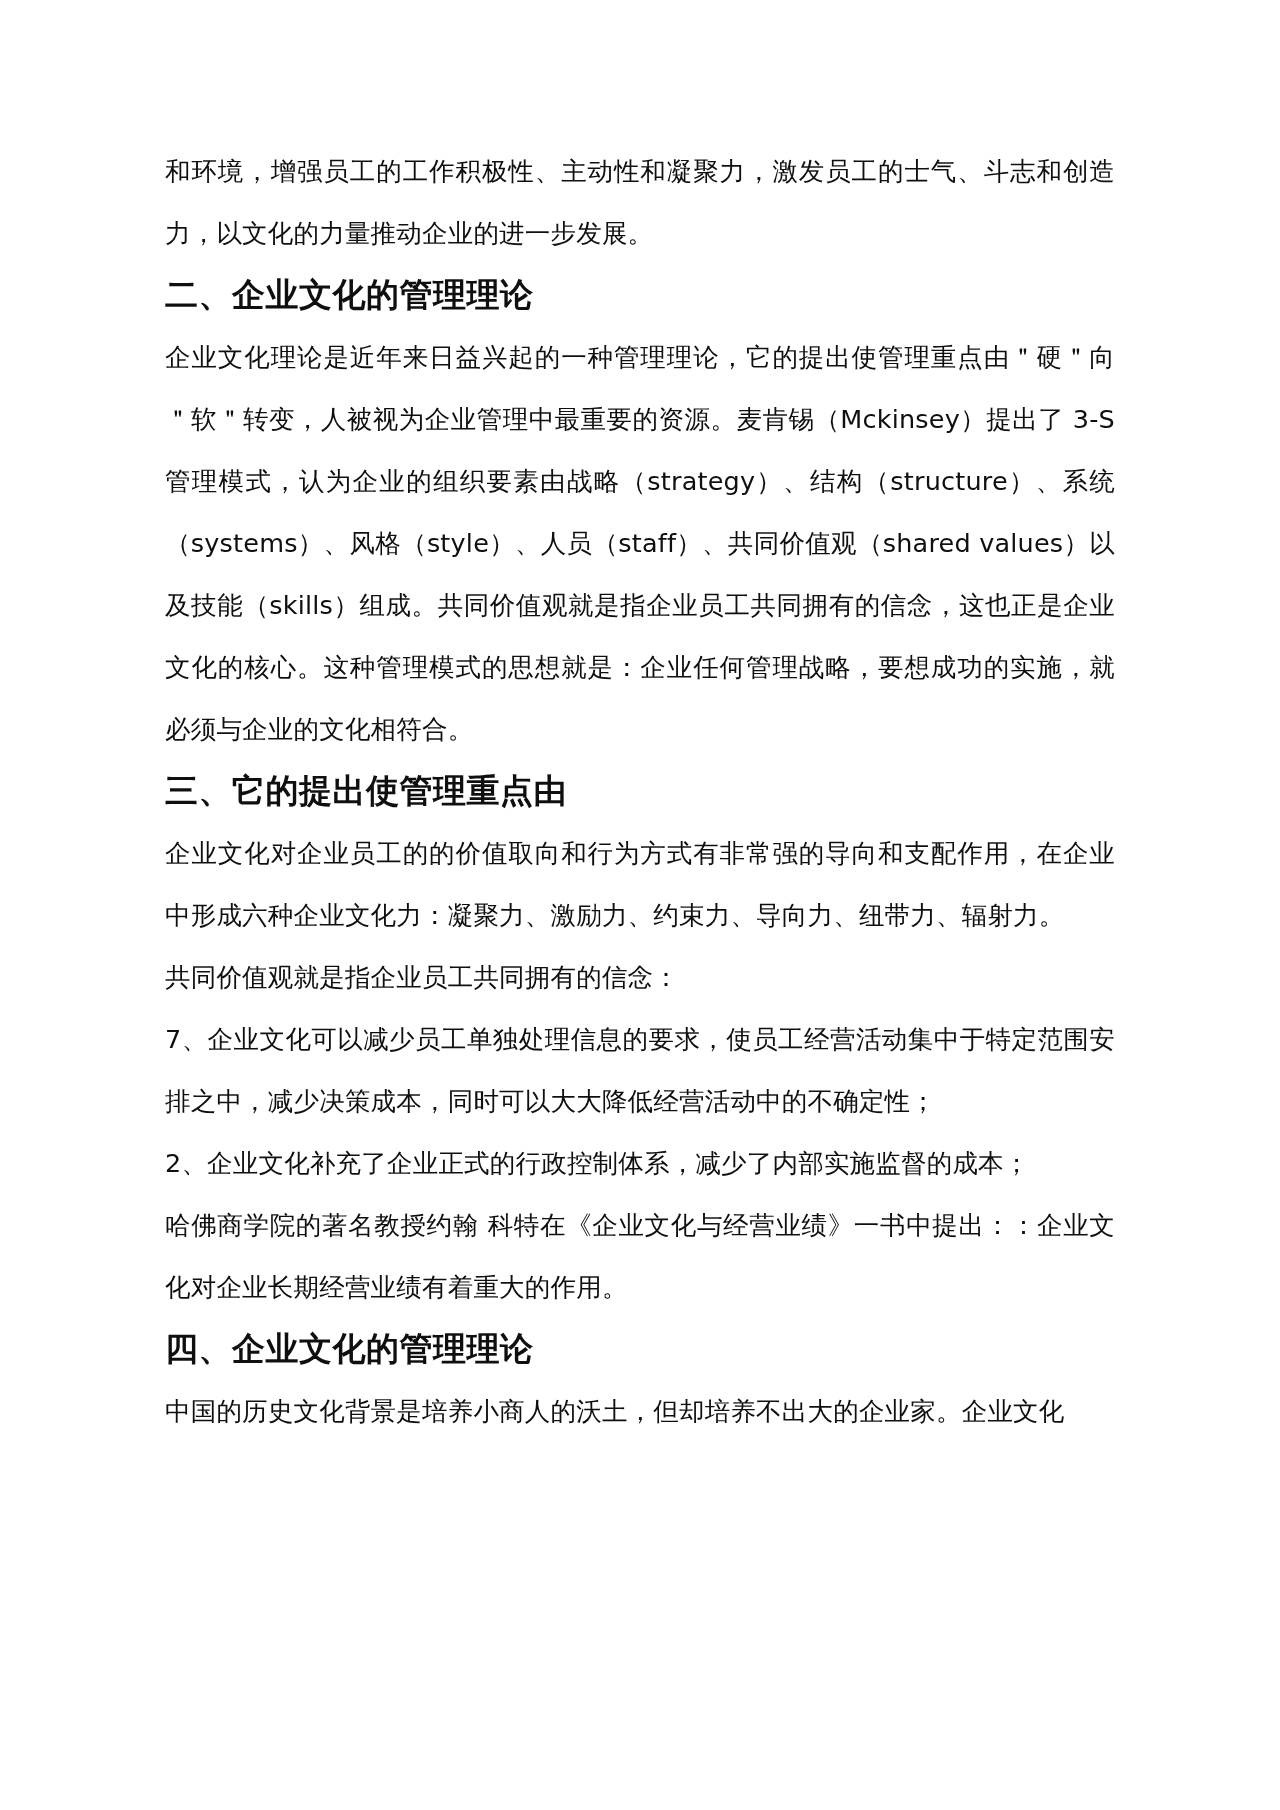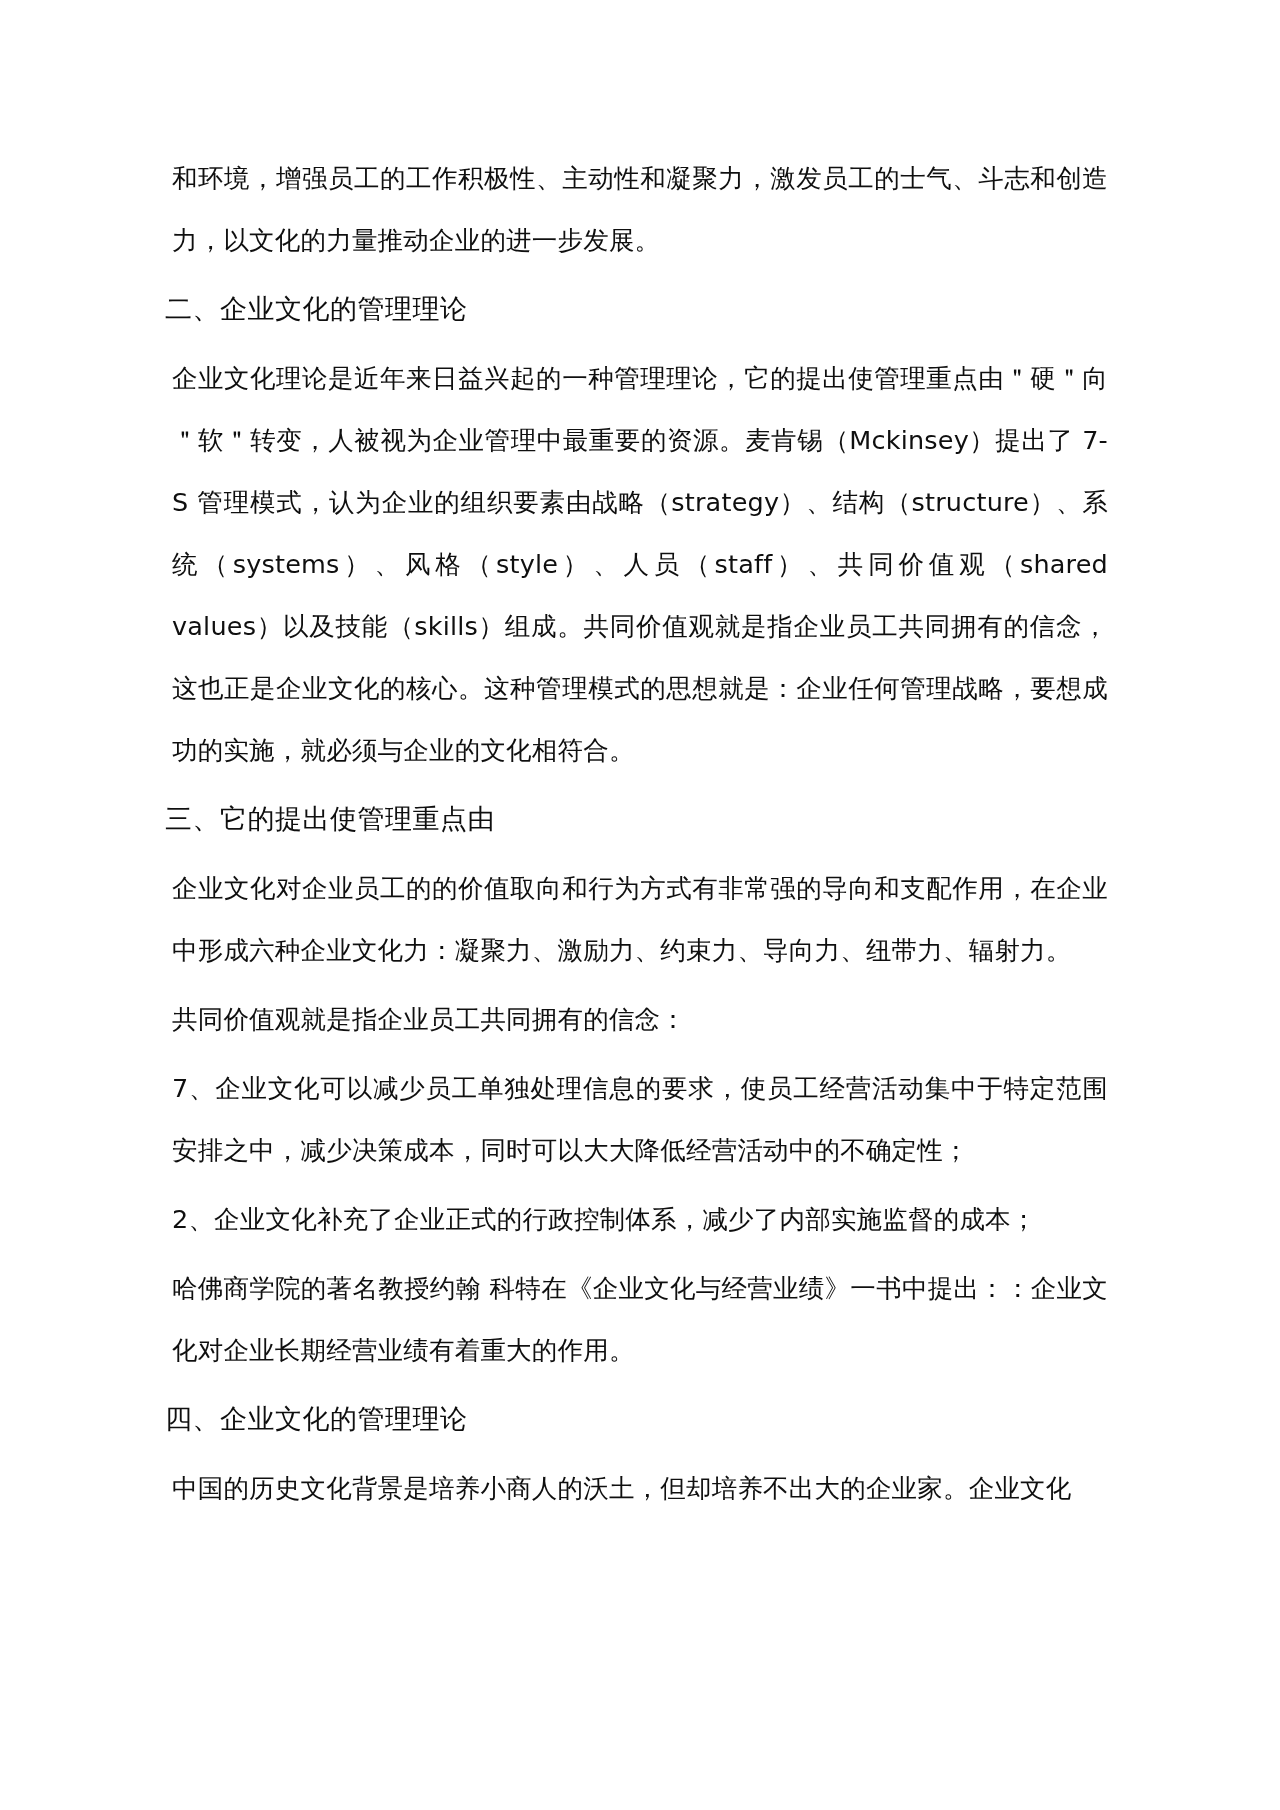--- a/index.html
+++ b/index.html
@@ -19,47 +19,47 @@
     width: 1280px;
     height: 1810px;
     box-sizing: border-box;
     padding: 140px 165px 0 165px;
     background: #ffffff;
   }
   .doc-body {
     width: 950px;
   }
   p.para {
-    margin: 7px;
+    margin: 0;
     font-size: 25.5px;
     line-height: 62px;
     text-align: justify;
     text-justify: inter-ideograph;
     letter-spacing: 0.2px;
     word-break: break-word;
   }
   h2.heading {
     margin: 0;
-    font-size: 27px;
+    font-size: 33px;
     line-height: 62px;
-    font-weight: normal;
+    font-weight: bold;
     letter-spacing: 0.5px;
   }
 </style>
 </head>
 <body>
 
 <div class="page">
   <div class="doc-body">
 
     <p class="para">和环境，增强员工的工作积极性、主动性和凝聚力，激发员工的士气、斗志和创造力，以文化的力量推动企业的进一步发展。</p>
 
     <h2 class="heading">二、企业文化的管理理论</h2>
 
-    <p class="para latin-mix">企业文化理论是近年来日益兴起的一种管理理论，它的提出使管理重点由＂硬＂向＂软＂转变，人被视为企业管理中最重要的资源。麦肯锡（Mckinsey）提出了 7-S 管理模式，认为企业的组织要素由战略（strategy）、结构（structure）、系统（systems）、风格（style）、人员（staff）、共同价值观（shared values）以及技能（skills）组成。共同价值观就是指企业员工共同拥有的信念，这也正是企业文化的核心。这种管理模式的思想就是：企业任何管理战略，要想成功的实施，就必须与企业的文化相符合。</p>
+    <p class="para latin-mix">企业文化理论是近年来日益兴起的一种管理理论，它的提出使管理重点由＂硬＂向＂软＂转变，人被视为企业管理中最重要的资源。麦肯锡（Mckinsey）提出了 3-S 管理模式，认为企业的组织要素由战略（strategy）、结构（structure）、系统（systems）、风格（style）、人员（staff）、共同价值观（shared values）以及技能（skills）组成。共同价值观就是指企业员工共同拥有的信念，这也正是企业文化的核心。这种管理模式的思想就是：企业任何管理战略，要想成功的实施，就必须与企业的文化相符合。</p>
 
     <h2 class="heading">三、它的提出使管理重点由</h2>
 
     <p class="para">企业文化对企业员工的的价值取向和行为方式有非常强的导向和支配作用，在企业中形成六种企业文化力：凝聚力、激励力、约束力、导向力、纽带力、辐射力。</p>
 
     <p class="para">共同价值观就是指企业员工共同拥有的信念：</p>
 
     <p class="para">7、企业文化可以减少员工单独处理信息的要求，使员工经营活动集中于特定范围安排之中，减少决策成本，同时可以大大降低经营活动中的不确定性；</p>
 
     <p class="para">2、企业文化补充了企业正式的行政控制体系，减少了内部实施监督的成本；</p>

